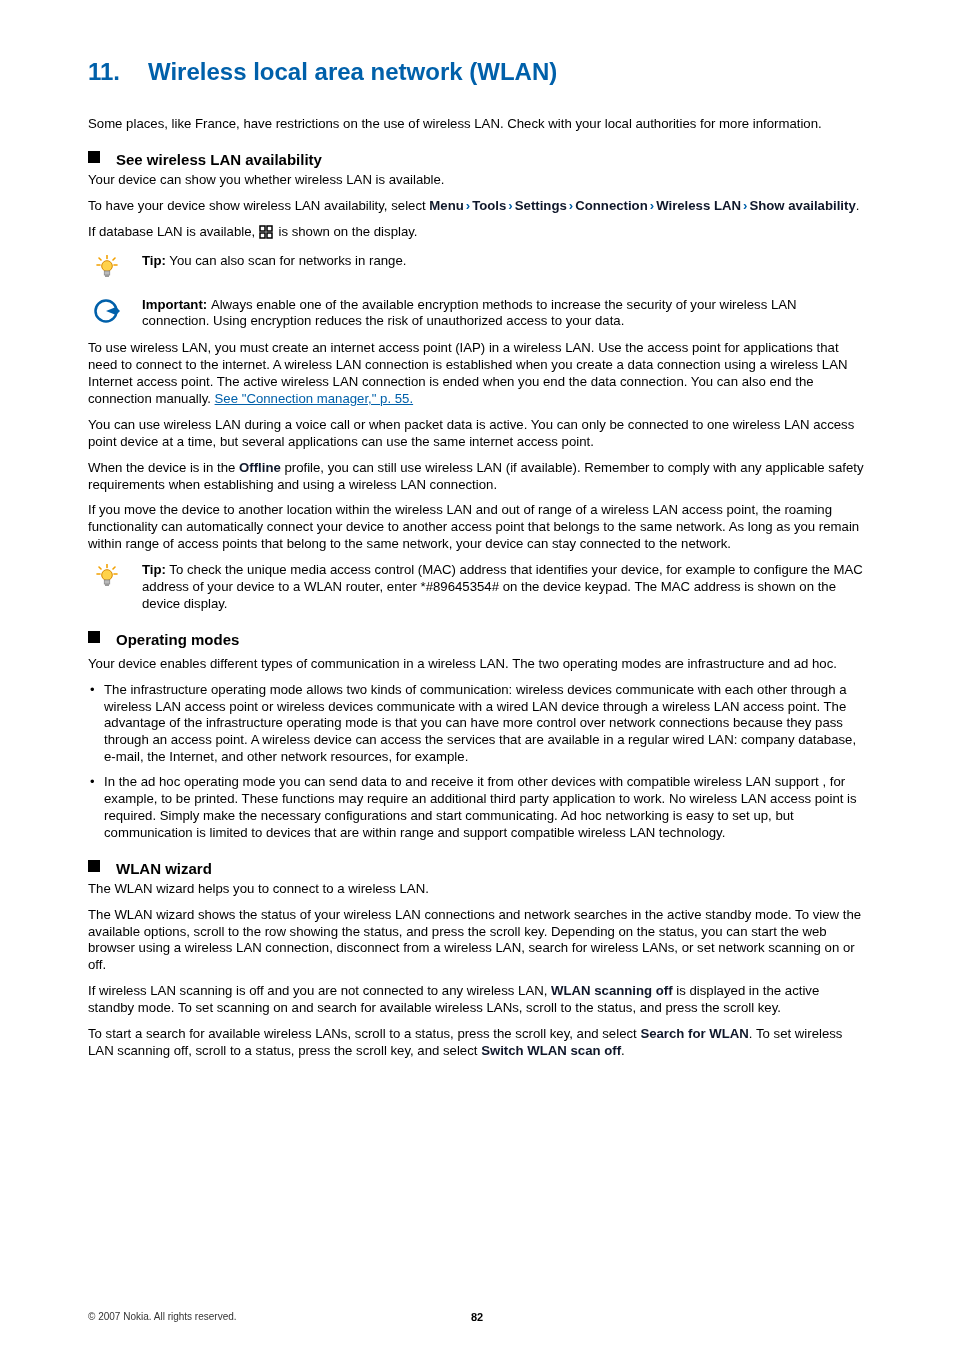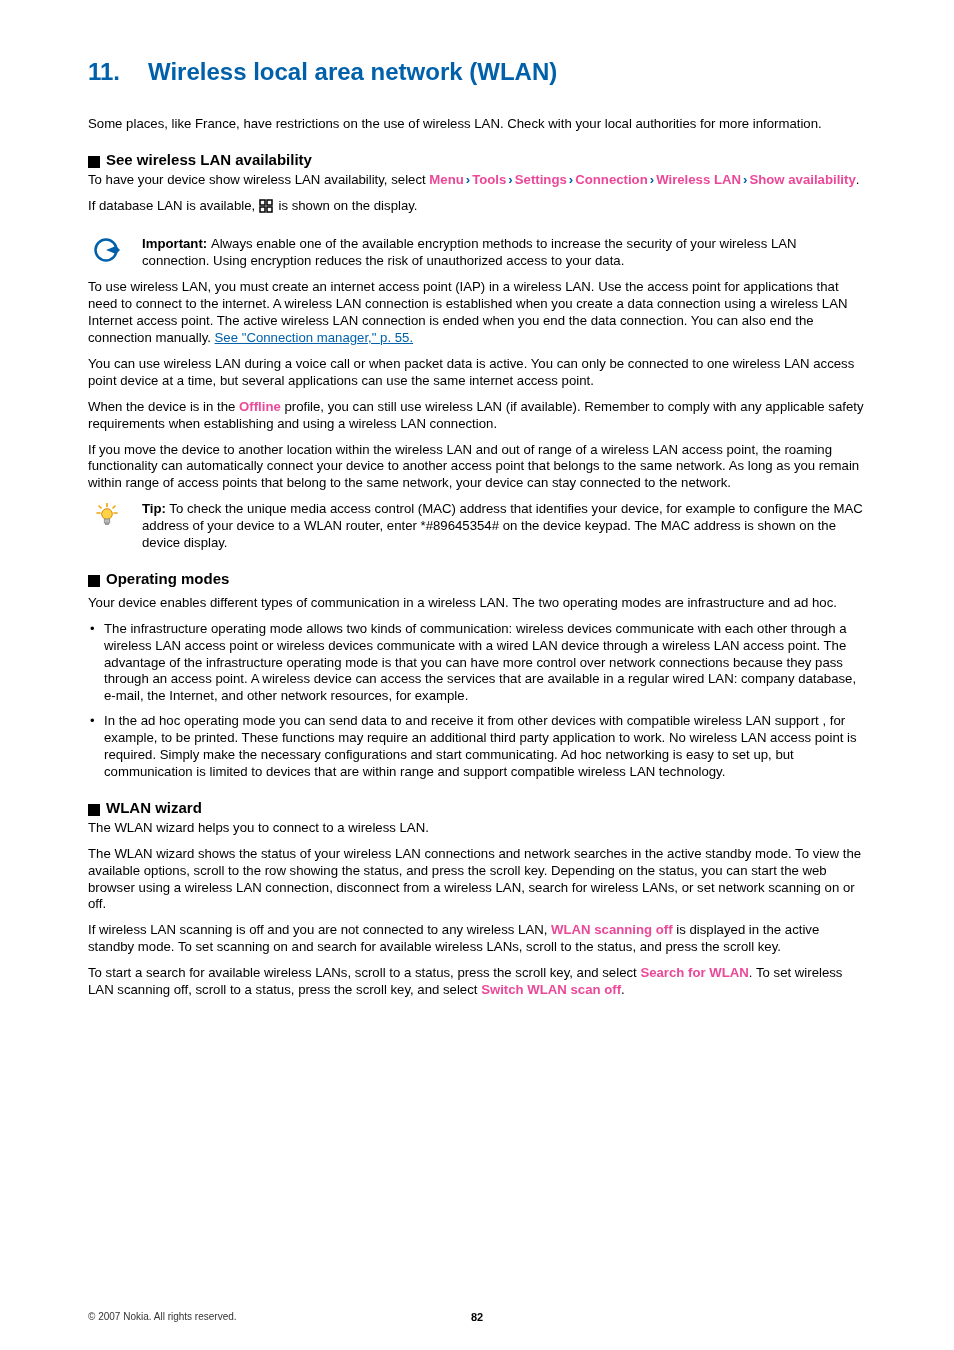--- a/index.html
+++ b/index.html
@@ -31,31 +31,31 @@
     margin: 0 0 9px 0;
   }
   .section {
     margin-top: 18px;
   }
   .section-h {
     font-size: 15px;
     font-weight: bold;
     margin: 0 0 4px 0;
     display: flex;
-    align-items: flex-end;
-    gap: 6px;
+    align-items: flex-start;
+    gap: 16px;
   }
   .sq {
     display: inline-block;
     width: 12px;
     height: 12px;
     background: #000;
     flex: 0 0 auto;
   }
-  .blue-ui { color: #ec4899; font-weight: bold; }
+  .blue-ui { color: #0f172a; font-weight: bold; }
   .chev { color: #0060aa; display: inline-block; padding: 0 2px; font-weight: bold; }
   .link-underline { color: #0060aa; text-decoration: underline; }
   .icon-row {
     display: flex;
     align-items: flex-start;
     gap: 16px;
     margin: 6px 0 10px 0;
   }
   .icon-cell {
     width: 38px;
@@ -115,33 +115,53 @@
     <span class="num">11.</span><span>Wireless local area network (WLAN)</span>
   </h1>
 
   <p class="body">Some places, like France, have restrictions on the use of wireless LAN. Check with your local authorities for more information.</p>
 
   <div class="section">
     <div class="section-h">
       <span class="sq"></span>
       <span>See wireless LAN availability</span>
     </div>
+    <p class="body">Your device can show you whether wireless LAN is available.</p>
     <p class="body">
       <span>To have your device show wireless LAN availability, select </span><span class="blue-ui">Menu</span><span class="chev">›</span><span class="blue-ui">Tools</span><span class="chev">›</span><span class="blue-ui">Settings</span><span class="chev">›</span><span class="blue-ui">Connection</span><span class="chev">›</span><span class="blue-ui">Wireless LAN</span><span class="chev">›</span><span class="blue-ui">Show availability</span><span>.</span>
     </p>
     <p class="body">
       <span>If database LAN is available, </span><span class="wlan-glyph">
         <svg width="16" height="14" viewBox="0 0 16 14">
           <rect x="1" y="1" width="5" height="5" fill="none" stroke="#000" stroke-width="1.5"></rect>
           <rect x="1" y="8" width="5" height="5" fill="none" stroke="#000" stroke-width="1.5"></rect>
           <rect x="8" y="1" width="5" height="5" fill="none" stroke="#000" stroke-width="1.5"></rect>
           <rect x="8" y="8" width="5" height="5" fill="none" stroke="#000" stroke-width="1.5"></rect>
         </svg>
       </span><span> is shown on the display.</span>
     </p>
+    <div class="icon-row">
+      <div class="icon-cell">
+        <svg width="22" height="24" viewBox="0 0 22 24">
+          <g stroke="#f2a000" stroke-width="1.6" fill="none" stroke-linecap="round">
+            <line x1="11" y1="0.5" x2="11" y2="3.5"></line>
+            <line x1="3" y1="3" x2="5" y2="5"></line>
+            <line x1="19" y1="3" x2="17" y2="5"></line>
+            <line x1="1" y1="10" x2="4" y2="10"></line>
+            <line x1="21" y1="10" x2="18" y2="10"></line>
+          </g>
+          <circle cx="11" cy="11" r="5.3" fill="#ffd24a" stroke="#d98a00" stroke-width="1"></circle>
+          <rect x="8.3" y="16" width="5.4" height="4" fill="#bbb" stroke="#888" stroke-width="0.8"></rect>
+          <rect x="9" y="20" width="4" height="2" fill="#999"></rect>
+        </svg>
+      </div>
+      <div class="txt">
+        <span class="lead">Tip:</span><span> You can also scan for networks in range.</span>
+      </div>
+    </div>
   </div>
 
   <div class="section">
     <div class="icon-row" style="margin-top:2px;">
       <div class="icon-cell">
         <svg width="26" height="24" viewBox="0 0 26 24">
           <circle cx="12" cy="12" r="10.5" fill="none" stroke="#0060aa" stroke-width="2.5"></circle>
           <path d="M 12 12 L 22 8 L 26 12 L 22 16 Z" fill="#0060aa"></path>
         </svg>
       </div>

